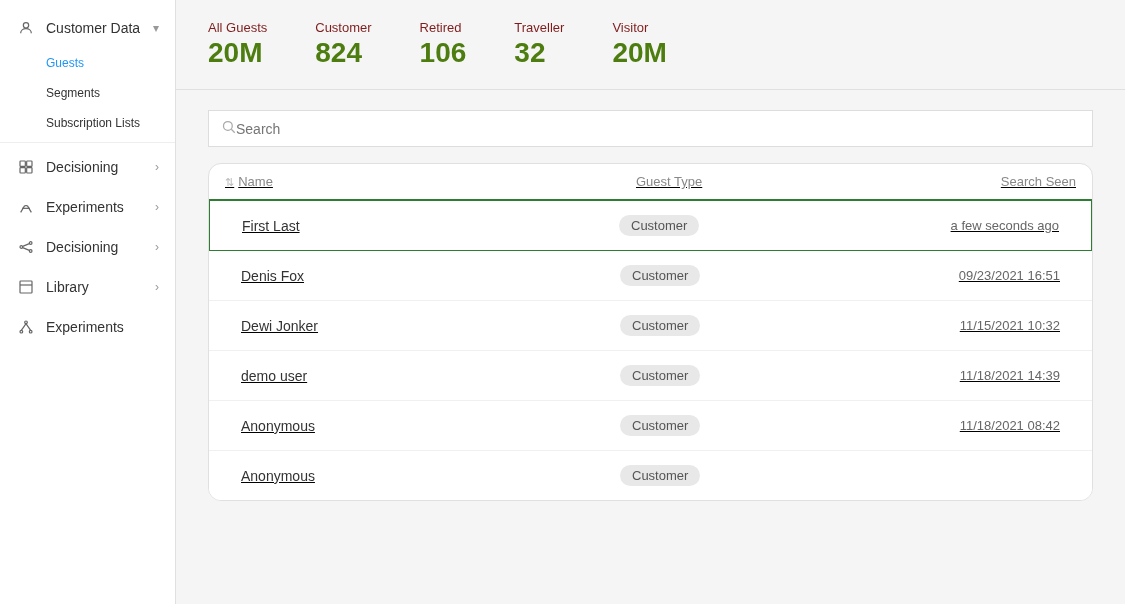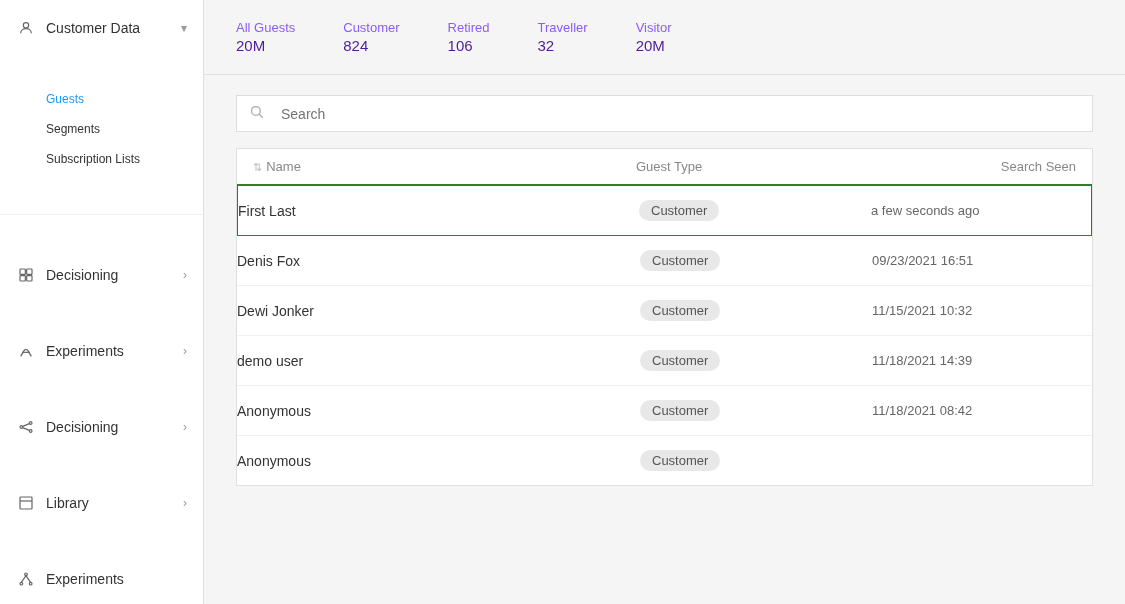--- a/index.html
+++ b/index.html
@@ -1,56 +1,56 @@
 <!DOCTYPE html>
 <html><head>
   <meta charset="utf-8">
   <style>
     * { box-sizing: border-box; margin: 0; padding: 0; }
     body { font-family: -apple-system, BlinkMacSystemFont, 'Segoe UI', sans-serif; display: flex; height: 604px; background: #f5f5f5; overflow: hidden; font-size: 14px; }
 
     
-    .sidebar { width: 204px; background: #fff; border-right: 1px solid #e0e0e0; display: flex; flex-direction: column; padding-top: 8px; flex-shrink: 0; gap: 36px; }
+    .sidebar { width: 176px; background: #fff; border-right: 1px solid #e0e0e0; display: flex; flex-direction: column; padding-top: 8px; flex-shrink: 0; }
     .sidebar-group-header { display: flex; align-items: center; padding: 10px 16px; cursor: pointer; color: #333; gap: 10px; }
     .sidebar-group-header .label { font-size: 14px; font-weight: 500; }
     .sidebar-group-header .chevron { margin-left: auto; color: #999; font-size: 12px; }
     .sidebar-sub { padding-left: 46px; }
     .sidebar-sub-item { padding: 8px 16px 8px 0; font-size: 12px; color: #333; cursor: pointer; }
     .sidebar-sub-item.active { color: #2196f3; font-weight: 500; }
     .sidebar-divider { height: 1px; background: #eee; margin: 4px 0; }
     .sidebar-icon { width: 20px; height: 20px; display: flex; align-items: center; justify-content: center; flex-shrink: 0; }
 
     
     .main { flex: 1; display: flex; flex-direction: column; overflow: hidden; background: #f5f5f5; }
 
     
     .stats-bar { display: flex; gap: 48px; padding: 20px 32px 20px 32px; background: #f5f5f5; border-bottom: 1px solid #e0e0e0; }
     .stat-item { display: flex; flex-direction: column; gap: 2px; }
-    .stat-label { font-size: 13px; color: #8b5cf6; }
-    .stat-value { font-size: 15px; font-weight: 400; color: #4c1d95; }
+    .stat-label { font-size: 13px; color: #7f1d1d; }
+    .stat-value { font-size: 28px; font-weight: 700; color: #4d7c0f; }
 
     
     .content { flex: 1; padding: 20px 32px; overflow-y: auto; background: #f5f5f5; }
 
     
-    .search-bar { background: #fff; border: 1px solid #ddd; border-radius: 0; display: flex; align-items: center; padding: 8px 12px; gap: 17px; margin-bottom: 16px; }
+    .search-bar { background: #fff; border: 1px solid #ddd; border-radius: 0; display: flex; align-items: center; padding: 8px 12px; gap: 0; margin-bottom: 16px; }
     .search-bar input { border: none; outline: none; flex: 1; font-size: 14px; color: #333; background: transparent; }
     .search-icon-wrap { color: #999; font-size: 16px; }
 
     
-    .table { background: #fff; border: 1px solid #e0e0e0; border-radius: 0; overflow: hidden; }
+    .table { background: #fff; border: 1px solid #e0e0e0; border-radius: 13px; overflow: hidden; text-decoration: underline; }
     .table-header { display: grid; grid-template-columns: 1fr 220px 220px; padding: 10px 16px; border-bottom: 1px solid #e0e0e0; }
     .table-header-cell { font-size: 13px; color: #888; font-weight: 500; }
-    .table-row { display: grid; grid-template-columns: 1fr 220px 220px; padding: 14px 0; border-bottom: 1px solid #f0f0f0; align-items: center; cursor: pointer; background: #fff; gap: 12px; }
+    .table-row { display: grid; grid-template-columns: 1fr 220px 220px; padding: 14px 32px; border-bottom: 1px solid #f0f0f0; align-items: center; cursor: pointer; background: #fff; }
     .table-row.highlighted { border: 2px solid #2e7d32; margin: -1px; }
     .table-row:last-child { border-bottom: none; }
     .row-name { font-size: 14px; color: #333; }
     .row-type { }
     .guest-badge { display: inline-block; background: #e8e8e8; border-radius: 12px; padding: 3px 12px; font-size: 13px; color: #555; }
-    .row-time { font-size: 13px; color: #666; }
+    .row-time { font-size: 13px; color: #666; text-align: right; }
     .sort-icon { display: inline; color: #bbb; font-size: 11px; margin-right: 4px; }
   </style>
 </head>
 <body>
 
 <nav class="sidebar">
 
   <div class="sidebar-group-header">
     <span class="sidebar-icon">
       <svg width="16" height="16" viewBox="0 0 24 24" fill="none" stroke="#666" stroke-width="1.8">

